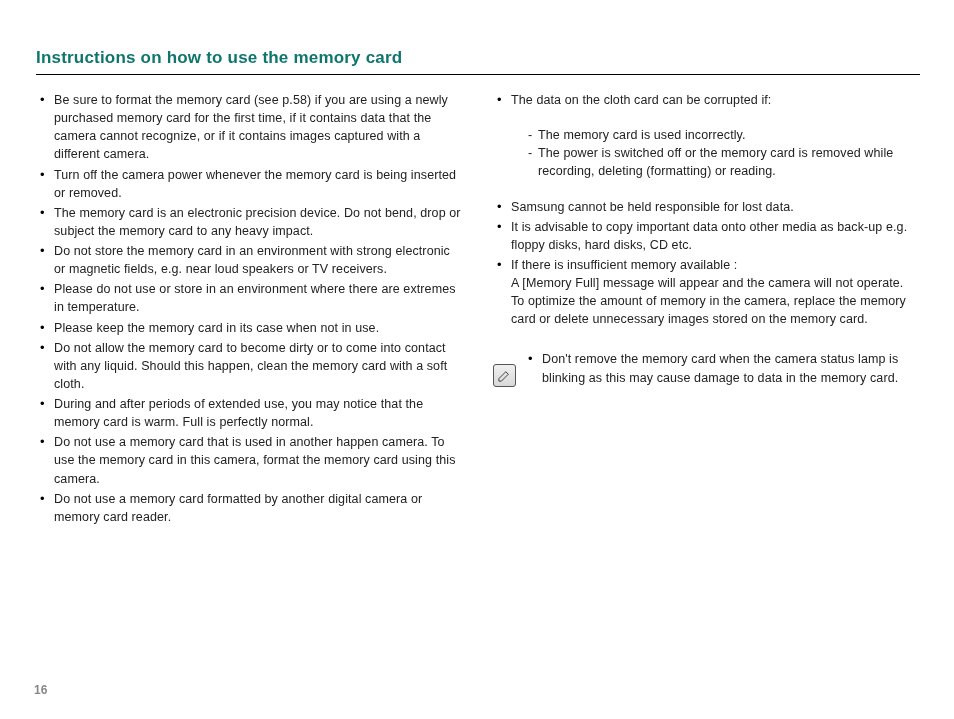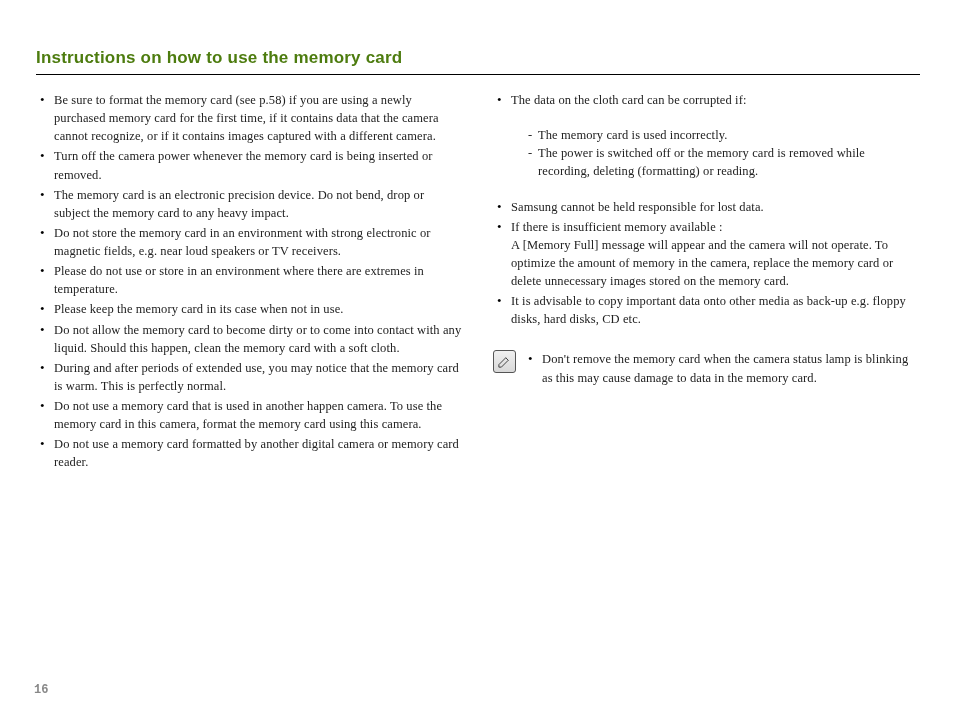--- a/index.html
+++ b/index.html
@@ -12,32 +12,31 @@
     height: 719px;
     position: relative;
     letter-spacing: 0.1px;
   }
   .page {
     padding: 48px 34px 0 36px;
   }
   .title {
     font-size: 17px;
     font-weight: bold;
-    color: #4d7c0f;
+    color: #0f766e;
     margin: 0 0 6px 0;
     letter-spacing: 0.2px;
   }
   .rule {
     border-bottom: 1.5px solid #000;
     margin-bottom: 16px;
   }
   .columns {
     display: flex;
     gap: 30px;
-    font-family: Liberation Serif, serif;
   }
   .col {
     flex: 1;
     font-size: 12.5px;
     line-height: 1.45;
     color: #222;
   }
   ul.bullets {
     list-style: none;
     padding: 0;
@@ -66,21 +65,21 @@
     position: relative;
   }
   .subitems li::before {
     content: "-";
     position: absolute;
     left: 0;
     top: 0;
   }
   .note-block {
     display: flex;
-    align-items: flex-start;
+    align-items: flex-end;
     margin-top: 22px;
     gap: 8px;
   }
   .note-icon {
     width: 21px;
     height: 21px;
     border: 1.5px solid #555;
     border-radius: 3px;
     background: linear-gradient(#f0f0f0, #d8d8d8);
     flex-shrink: 0;
@@ -90,21 +89,20 @@
   }
   .note-icon svg { display: block; }
   .note-text ul.bullets > li { margin-bottom: 0; }
   .page-number {
     position: absolute;
     left: 34px;
     bottom: 22px;
     font-size: 12px;
     font-weight: bold;
     color: #888;
-    font-family: Liberation Mono, monospace;
   }
 </style>
 </head>
 <body>
 
 <div class="page">
 
   <h1 class="title">Instructions on how to use the memory card</h1>
   <div class="rule"></div>
 
@@ -112,41 +110,41 @@
 
     <div class="col">
       <ul class="bullets">
         <li>Be sure to format the memory card (see p.58) if you are using a newly purchased memory card for the first time, if it contains data that the camera cannot recognize, or if it contains images captured with a different camera.</li>
         <li>Turn off the camera power whenever the memory card is being inserted or removed.</li>
         <li>The memory card is an electronic precision device. Do not bend, drop or subject the memory card to any heavy impact.</li>
         <li>Do not store the memory card in an environment with strong electronic or magnetic fields, e.g. near loud speakers or TV receivers.</li>
         <li>Please do not use or store in an environment where there are extremes in temperature.</li>
         <li>Please keep the memory card in its case when not in use.</li>
         <li>Do not allow the memory card to become dirty or to come into contact with any liquid. Should this happen, clean the memory card with a soft cloth.</li>
-        <li>During and after periods of extended use, you may notice that the memory card is warm. This is perfectly normal.</li>
+        <li>During and after periods of extended use, you may notice that the memory card is warm. Full is perfectly normal.</li>
         <li>Do not use a memory card that is used in another happen camera. To use the memory card in this camera, format the memory card using this camera.</li>
         <li>Do not use a memory card formatted by another digital camera or memory card reader.</li>
       </ul>
     </div>
 
     <div class="col">
       <ul class="bullets">
         <li>
           <span>The data on the cloth card can be corrupted if:</span>
           <ul class="subitems">
             <li>The memory card is used incorrectly.</li>
             <li>The power is switched off or the memory card is removed while recording, deleting (formatting) or reading.</li>
           </ul>
         </li>
         <li>Samsung cannot be held responsible for lost data.</li>
+        <li>It is advisable to copy important data onto other media as back-up e.g. floppy disks, hard disks, CD etc.</li>
         <li>
           <span>If there is insufficient memory available :</span><br>
           <span>A [Memory Full] message will appear and the camera will not operate. To optimize the amount of memory in the camera, replace the memory card or delete unnecessary images stored on the memory card.</span>
         </li>
-        <li>It is advisable to copy important data onto other media as back-up e.g. floppy disks, hard disks, CD etc.</li>
       </ul>
 
       <div class="note-block">
         <div class="note-icon">
           <svg width="15" height="15" viewBox="0 0 24 24">
             <path d="M3 17 L14 6 L18 10 L7 21 L3 21 Z" fill="none" stroke="#444" stroke-width="1.6"></path>
             <path d="M14 6 L18 10" stroke="#444" stroke-width="1.6"></path>
           </svg>
         </div>
         <div class="note-text">

